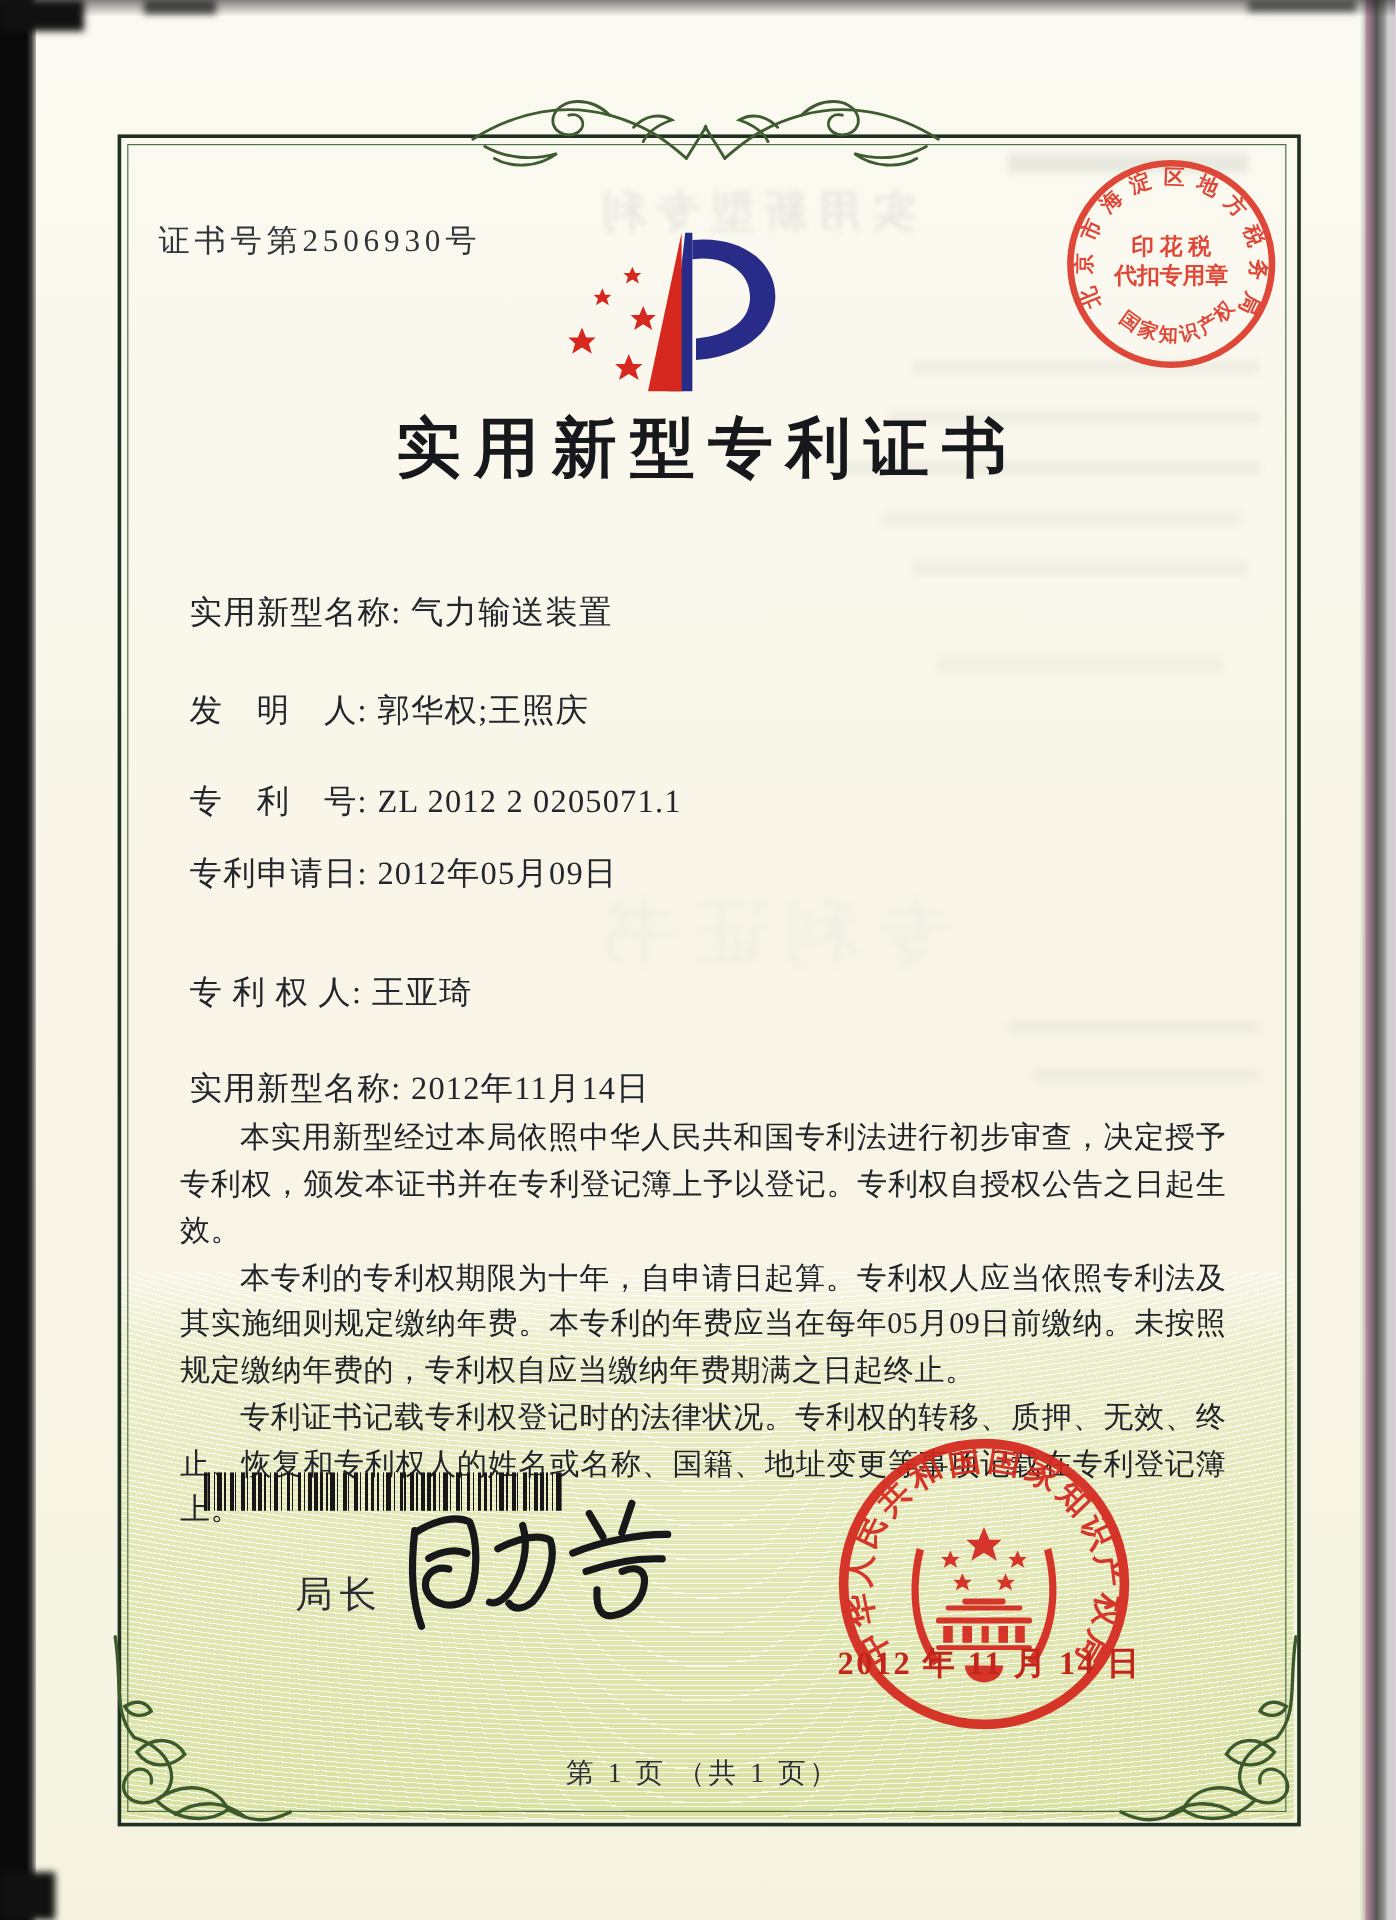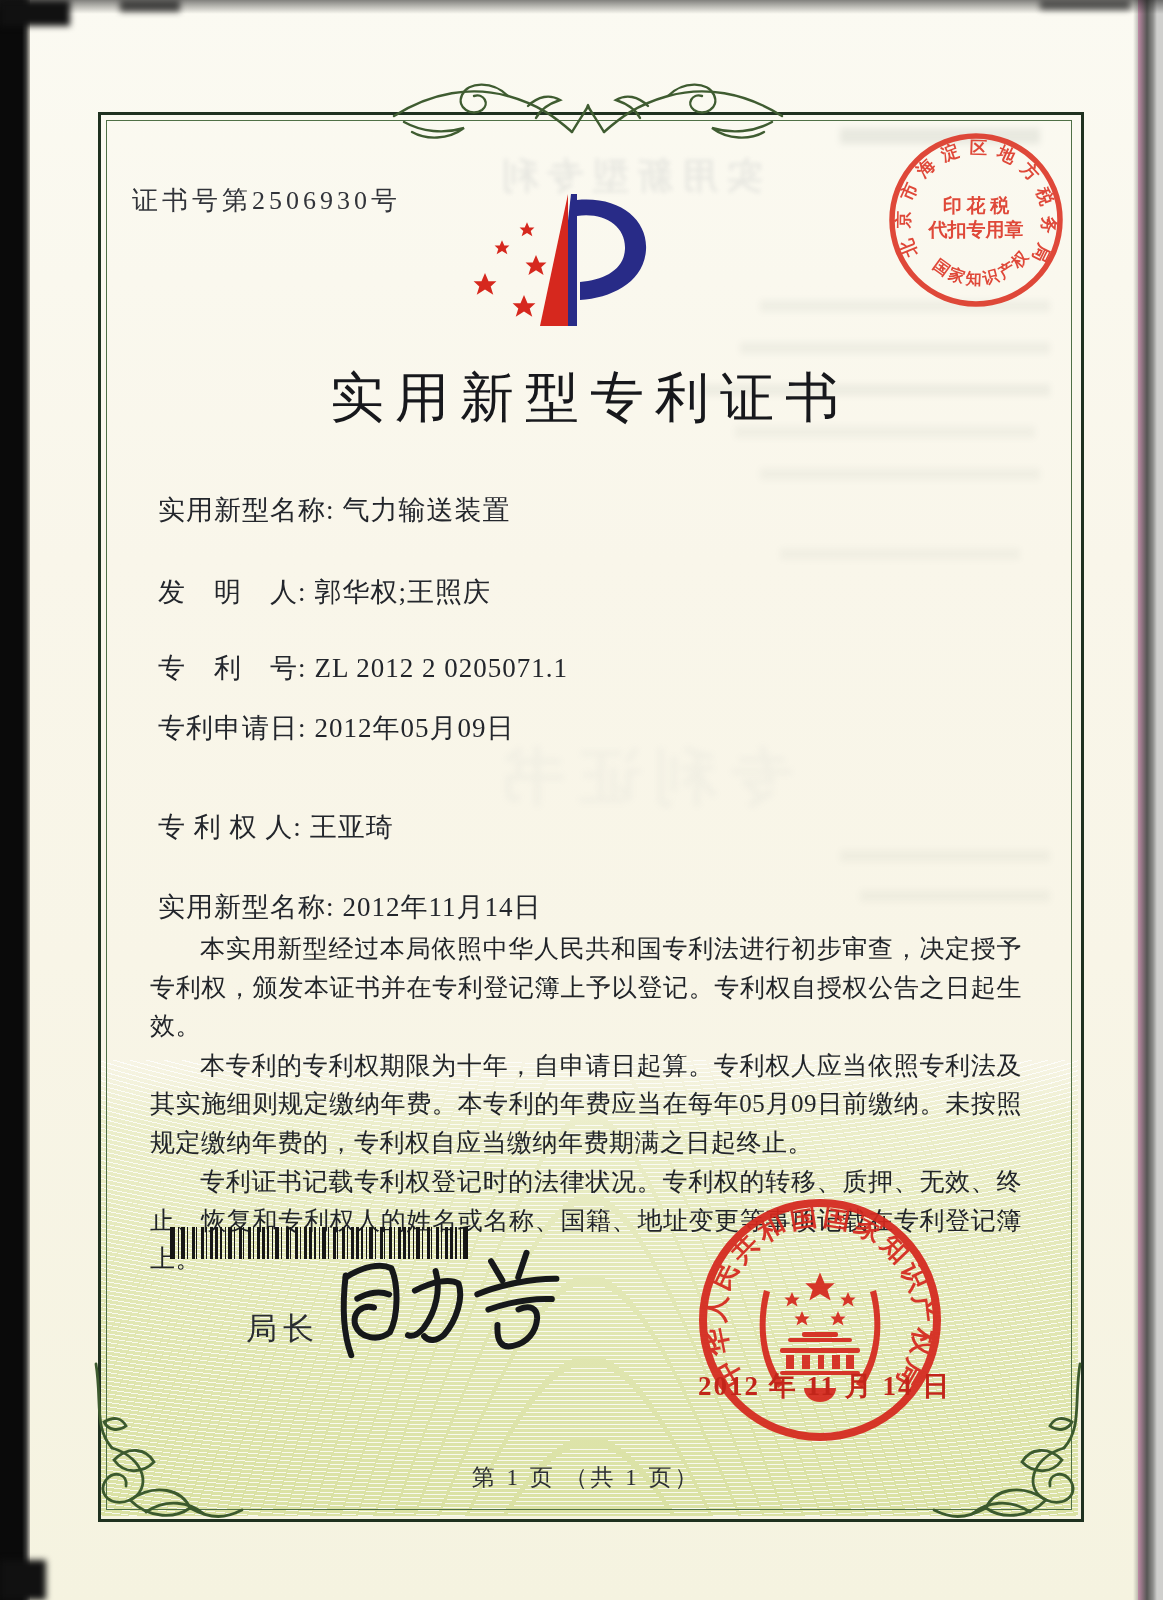--- a/index.html
+++ b/index.html
@@ -19,21 +19,21 @@
   .frame-outer{position:absolute;left:98px;top:112px;width:980px;height:1404px;border:3px solid #1f3120;z-index:2;}
   .frame-inner{position:absolute;left:106px;top:120px;width:964px;height:1388px;border:1px solid #4f7046;z-index:2;}
   .ornament{position:absolute;z-index:3;}
   
   .ghost-title{position:absolute;left:418px;top:152px;width:420px;text-align:center;font-size:36px;font-weight:bold;letter-spacing:9px;color:#8d949b;opacity:.16;filter:blur(2px);transform:scaleX(-1);z-index:1;}
   .ghost-big{position:absolute;left:430px;top:735px;width:420px;text-align:center;font-size:62px;font-weight:bold;letter-spacing:14px;color:#9aa3a8;opacity:.07;filter:blur(3px);transform:scaleX(-1);z-index:1;}
   .ghost-bar{position:absolute;background:#6c7a6e;filter:blur(3px);z-index:1;}
   
   .cert-no{position:absolute;left:132px;top:183px;font-size:26px;letter-spacing:4px;color:#32343a;z-index:5;}
   .logo{position:absolute;left:452px;top:186px;z-index:4;}
-  .main-title{position:absolute;left:100px;top:338px;width:980px;text-align:center;font-size:54px;font-weight:400;letter-spacing:11px;color:#17181c;z-index:5;margin-top:24px;}
+  .main-title{position:absolute;left:100px;top:338px;width:980px;text-align:center;font-size:54px;font-weight:700;letter-spacing:11px;color:#17181c;z-index:5;}
   .field{position:absolute;left:158px;width:860px;font-size:27px;color:#23262c;letter-spacing:1px;z-index:5;white-space:nowrap;}
   .flabel{margin-right:8px;}
   .paras{position:absolute;left:150px;top:930px;width:872px;z-index:5;color:#212429;}
   .paras p{margin:0 0 1px 0;font-size:25px;line-height:38.5px;text-indent:2em;text-align:justify;letter-spacing:.5px;}
   .barcode{position:absolute;left:170px;top:1227px;width:292px;height:32px;z-index:5;border-left:3px solid #151515;border-right:3px solid #151515;
     background:repeating-linear-gradient(90deg,
       #171717 0 2px, rgba(0,0,0,0) 2px 5px,
       #171717 5px 6px, rgba(0,0,0,0) 6px 8px,
       #171717 8px 12px, rgba(0,0,0,0) 12px 14px,
       #171717 14px 15px, rgba(0,0,0,0) 15px 19px,

